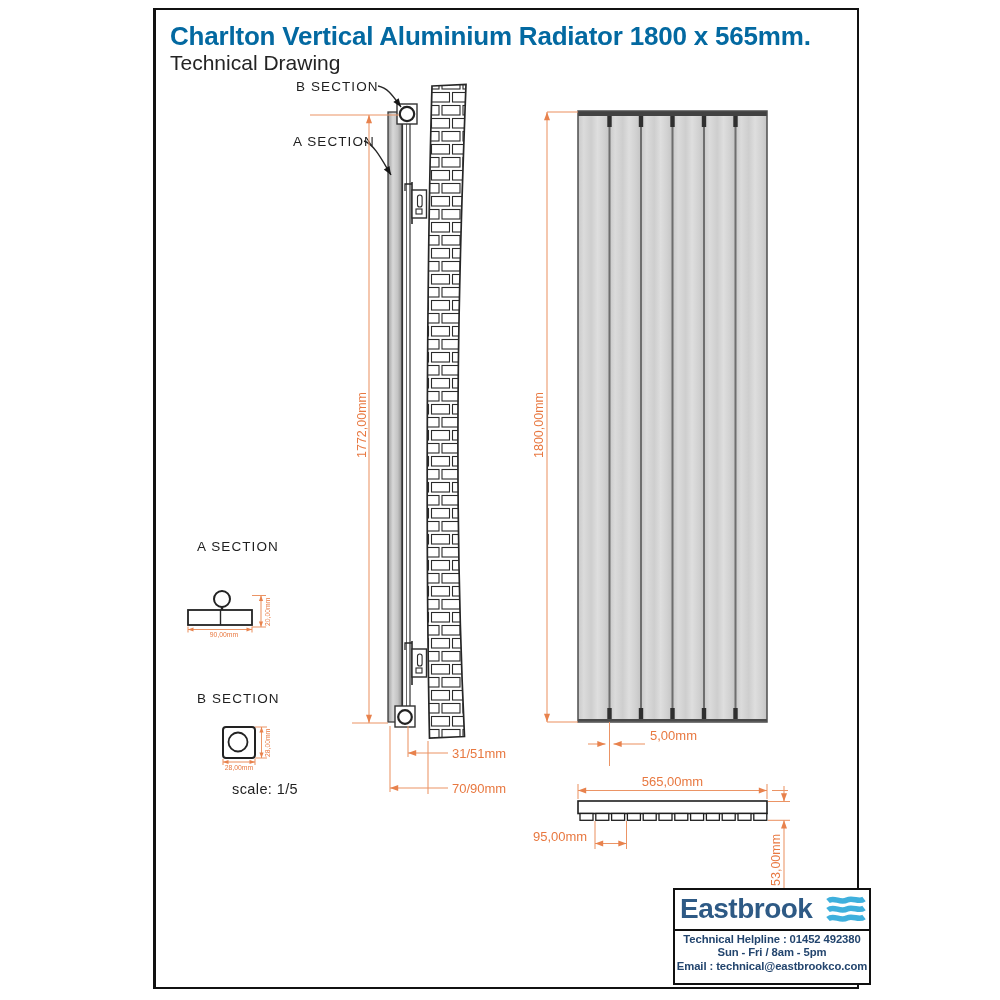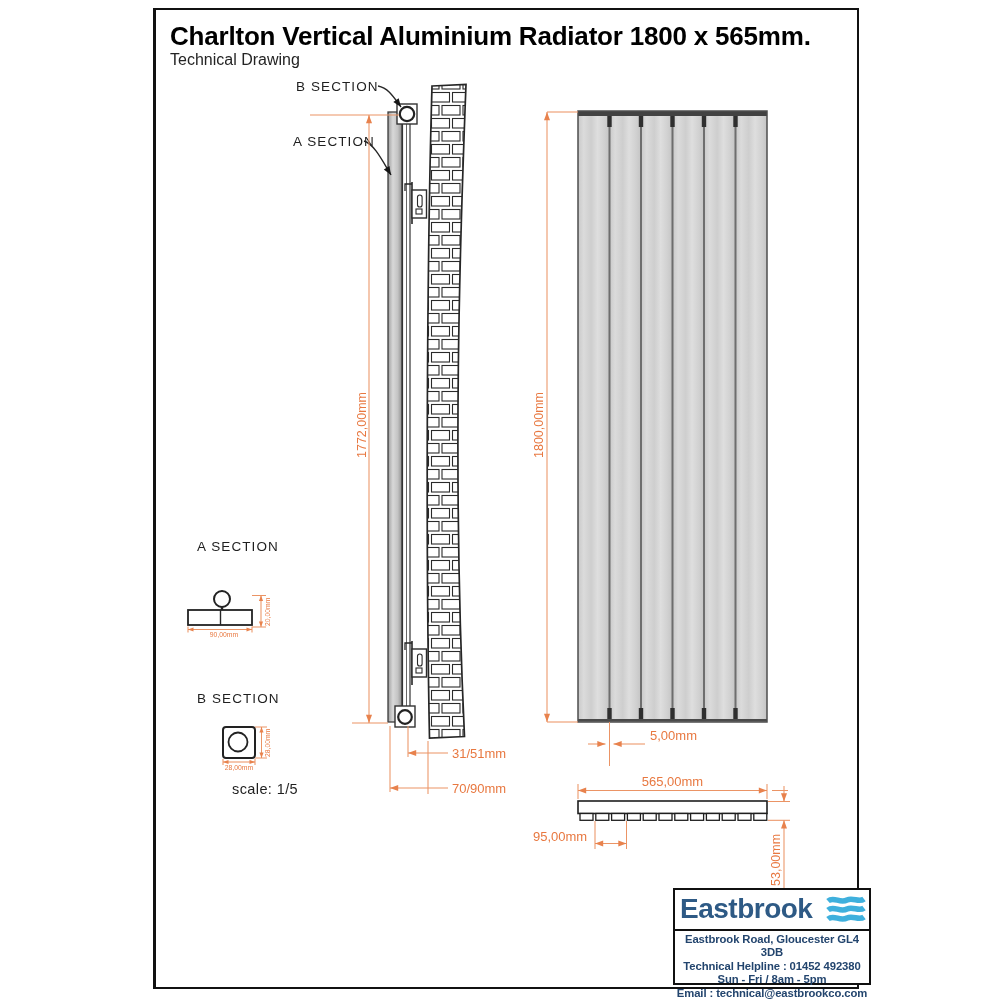--- a/index.html
+++ b/index.html
@@ -8,26 +8,26 @@
     background:#ffffff; overflow:hidden;
     font-family:"Liberation Sans", sans-serif;
   }
   .frame {
     position:absolute; left:153px; top:8px; width:706px; height:981px;
     border:2px solid #111; border-left-width:3px; box-sizing:border-box;
     background:#ffffff;
   }
   .title {
     position:absolute; left:170px; top:21px; width:680px;
-    font-size:26px; font-weight:700; color:#000000; letter-spacing:-0.2px;
+    font-size:26px; font-weight:700; color:#0369a1; letter-spacing:-0.2px;
     white-space:nowrap;
   }
   .subtitle {
     position:absolute; left:170px; top:51px;
-    font-size:16px; color:#242424;
+    font-size:21px; color:#242424;
   }
   .drawing { position:absolute; left:0; top:0; }
   svg text { font-family:"Liberation Sans", sans-serif; }
   .secLbl  { fill:#1f1f1f; font-size:13.5px; letter-spacing:1.1px; }
   .scaleLbl{ fill:#1f1f1f; font-size:14.5px; letter-spacing:0.4px; }
   .dimT    { fill:#e87840; font-size:13px; }
   .dimTrot { fill:#e87840; font-size:12.5px; }
   .dimTxs  { fill:#e87840; font-size:6.8px; }
   .oln { stroke:#eb9465; stroke-width:1.05; fill:none; }
   .kln { stroke:#262626; fill:none; }
@@ -259,20 +259,19 @@
 
   <div class="eb-box">
     <span class="eb-brand">Eastbrook</span>
     <svg class="eb-waves" width="40" height="30" viewBox="0 0 40 30">
       <path d="M2,6 C8,1 14,9 21,5 C27,2 33,8 38,4" stroke="#3fb0dd" stroke-width="5.5" fill="none"></path>
       <path d="M2,15 C8,10 14,18 21,14 C27,11 33,17 38,13" stroke="#3fb0dd" stroke-width="5.5" fill="none"></path>
       <path d="M2,24 C8,19 14,27 21,23 C27,20 33,26 38,22" stroke="#3fb0dd" stroke-width="5.5" fill="none"></path>
     </svg>
     <div class="eb-divider"></div>
     <div class="eb-info">
-      <div>Eastbrook Road, Gloucester GL4 3DB</div>
       <div>Technical Helpline : 01452 492380</div>
       <div>Sun - Fri / 8am - 5pm</div>
       <div>Email : technical@eastbrookco.com</div>
     </div>
   </div>
 
 </div>
 
 </body></html>

